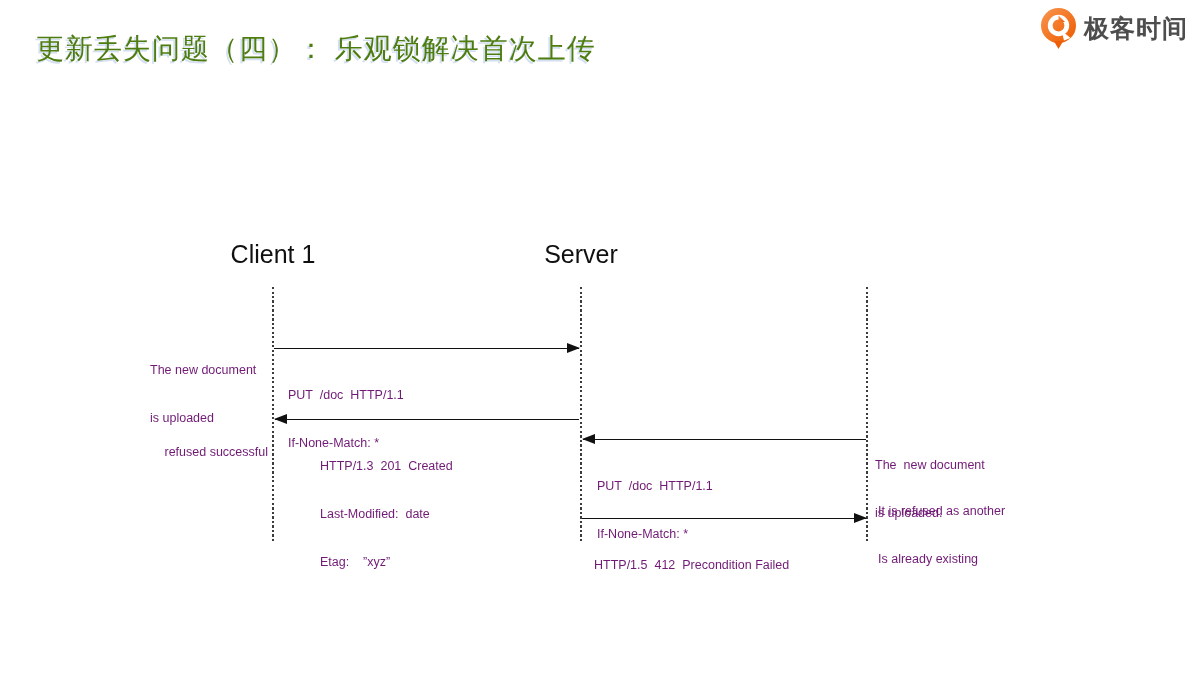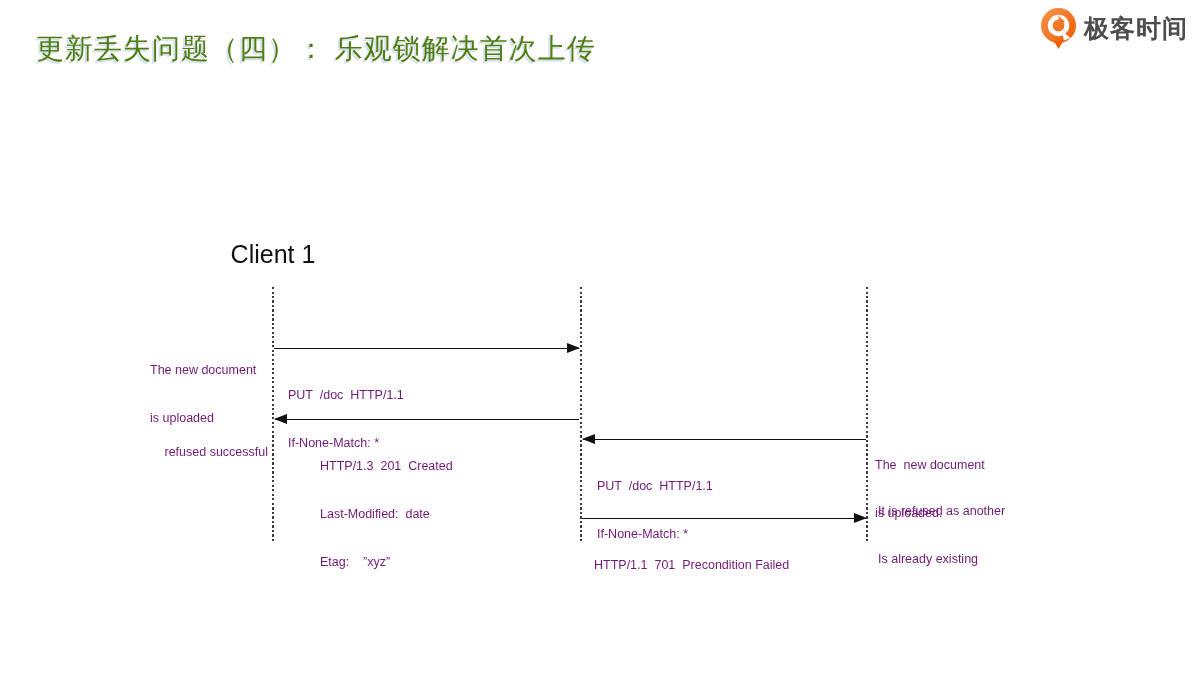--- a/index.html
+++ b/index.html
@@ -60,20 +60,21 @@
       <circle cx="18.5" cy="17.5" r="8.3" fill="none" stroke="#ffffff" stroke-width="4.8"></circle>
       <path d="M21.5 22.5 L30.5 30 L24 32.5 Z" fill="#ffffff"></path>
       <path d="M18.5 7.5 L25 14 L18.5 14 Z" fill="url(#gk)"></path>
     </svg>
     <span class="logo-text">极客时间</span>
   </div>
 
   <div class="diagram">
 
     <div class="actor" style="left:203px">Client 1</div>
+    <div class="actor" style="left:511px">Server</div>
 
     <div class="lifeline" style="left:272px"></div>
     <div class="lifeline" style="left:580px"></div>
     <div class="lifeline" style="left:866px"></div>
 
     <div class="arrow r" style="left:274px; top:348px; width:305px">
         <span class="head"></span>
       </div>
     <div class="arrow l" style="left:275px; top:419px; width:304px">
         <span class="head"></span>
@@ -92,21 +93,21 @@
     <div class="msg" style="left:320px; top:426px">
       <div>HTTP/1.3  201  Created</div>
       <div>Last-Modified:  date</div>
       <div>Etag:    ”xyz”</div>
     </div>
     <div class="msg" style="left:597px; top:446px">
       <div>PUT  /doc  HTTP/1.1</div>
       <div>If-None-Match: *</div>
     </div>
     <div class="msg" style="left:594px; top:525px">
-      <div>HTTP/1.1  701  Precondition Failed</div>
+      <div>HTTP/1.5  412  Precondition Failed</div>
     </div>
 
     <div class="ann" style="left:150px; top:330px">
       <div>The new document</div>
       <div>is uploaded</div>
     </div>
     <div class="ann right-align" style="left:120px; top:412px; width:148px">
       <div>refused successful</div>
     </div>
     <div class="ann" style="left:875px; top:425px">

